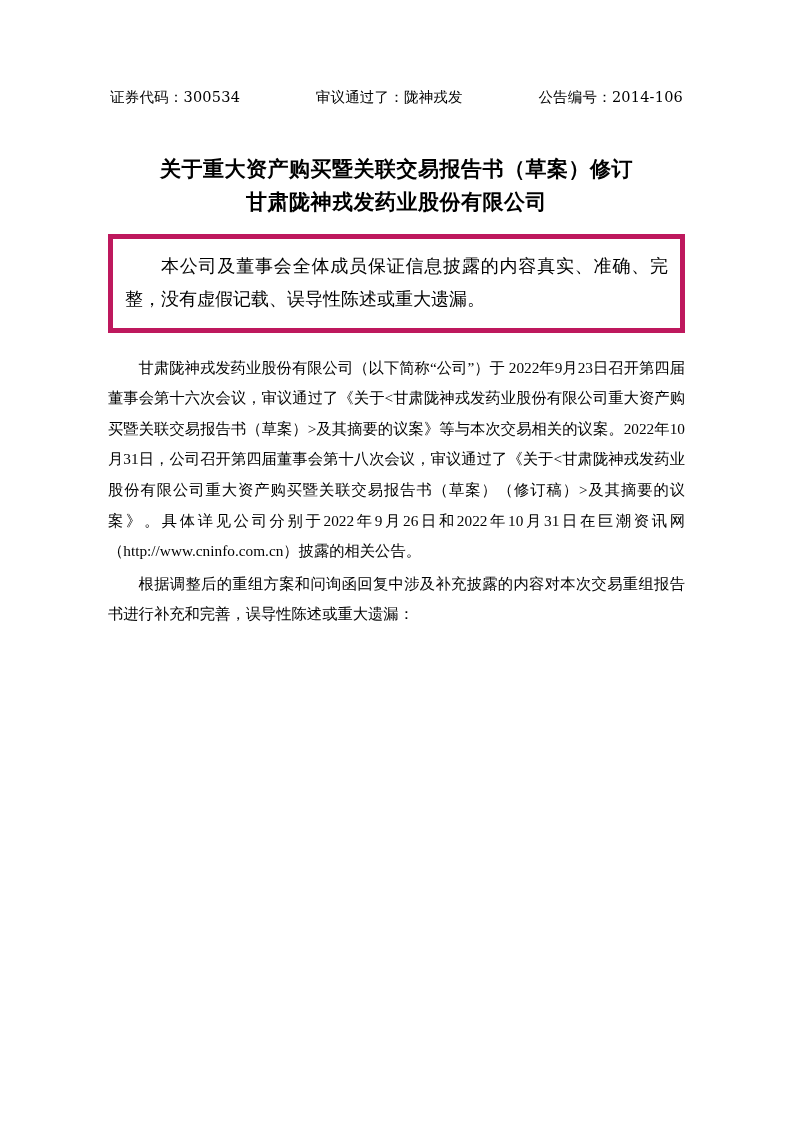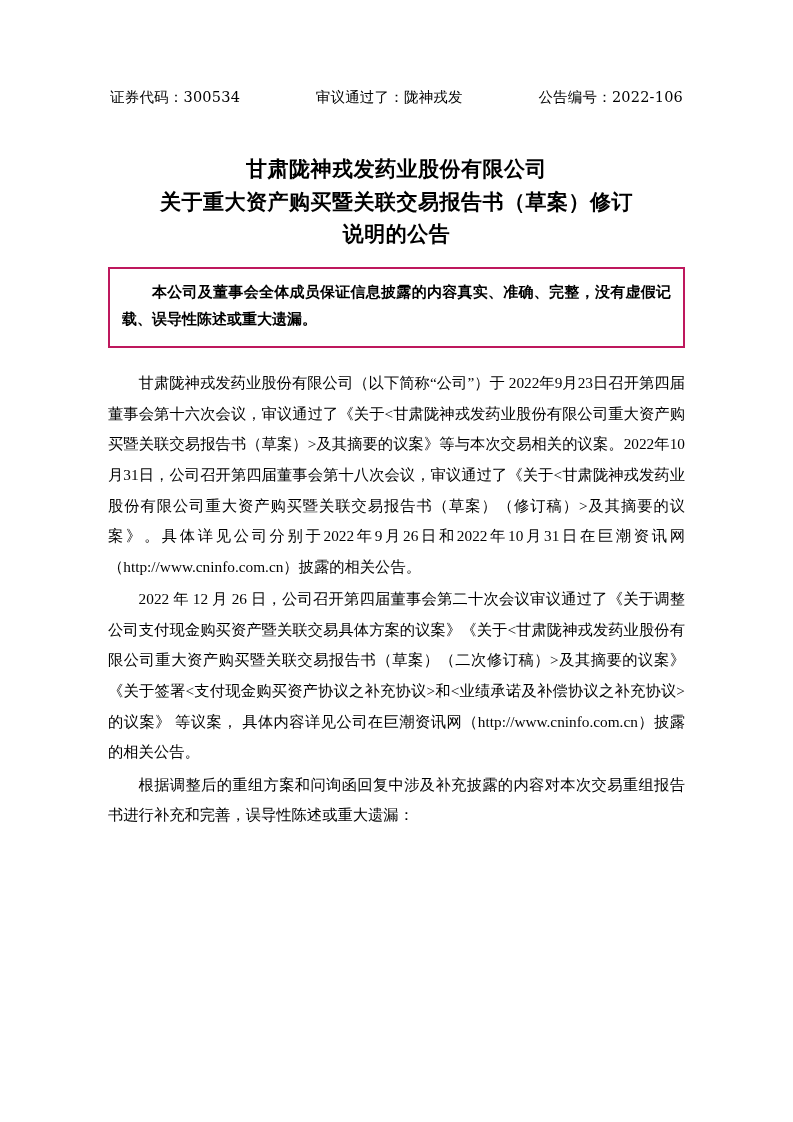--- a/index.html
+++ b/index.html
@@ -35,24 +35,24 @@
     font-weight: bold;
     font-size: 21px;
     line-height: 1.55;
     letter-spacing: 0.5px;
     margin-bottom: 16px;
   }
   .doc-title div {
     margin: 0;
   }
   .notice-box {
-    border: 2px solid #be185d;
+    border: 5px solid #be185d;
     padding: 10px 12px 12px 12px;
-    font-weight: bold;
-    font-size: 15px;
+    font-weight: normal;
+    font-size: 18px;
     line-height: 1.85;
     text-align: justify;
     text-justify: inter-ideograph;
     margin-top: 8px;
     margin-bottom: 20px;
   }
   .notice-box p {
     margin: 0;
     text-indent: 2em;
   }
@@ -67,32 +67,30 @@
   }
 </style>
 </head>
 <body>
 
 <div class="page">
 
   <div class="header-row">
     <span class="header-cell">证券代码：300534</span>
     <span class="header-cell">审议通过了：陇神戎发</span>
-    <span class="header-cell">公告编号：2022-106</span>
+    <span class="header-cell">公告编号：2014-106</span>
   </div>
 
   <div class="doc-title">
+    <div>关于重大资产购买暨关联交易报告书（草案）修订</div>
     <div>甘肃陇神戎发药业股份有限公司</div>
-    <div>关于重大资产购买暨关联交易报告书（草案）修订</div>
-    <div>说明的公告</div>
   </div>
 
   <div class="notice-box">
     <p>本公司及董事会全体成员保证信息披露的内容真实、准确、完整，没有虚假记载、误导性陈述或重大遗漏。</p>
   </div>
 
   <div class="body-text">
     <p>甘肃陇神戎发药业股份有限公司（以下简称“公司”）于 2022年9月23日召开第四届董事会第十六次会议，审议通过了《关于&lt;甘肃陇神戎发药业股份有限公司重大资产购买暨关联交易报告书（草案）&gt;及其摘要的议案》等与本次交易相关的议案。2022年10月31日，公司召开第四届董事会第十八次会议，审议通过了《关于&lt;甘肃陇神戎发药业股份有限公司重大资产购买暨关联交易报告书（草案）（修订稿）&gt;及其摘要的议案》。具体详见公司分别于2022年9月26日和2022年10月31日在巨潮资讯网（http://www.cninfo.com.cn）披露的相关公告。</p>
-    <p>2022 年 12 月 26 日，公司召开第四届董事会第二十次会议审议通过了《关于调整公司支付现金购买资产暨关联交易具体方案的议案》《关于&lt;甘肃陇神戎发药业股份有限公司重大资产购买暨关联交易报告书（草案）（二次修订稿）&gt;及其摘要的议案》《关于签署&lt;支付现金购买资产协议之补充协议&gt;和&lt;业绩承诺及补偿协议之补充协议&gt;的议案》 等议案， 具体内容详见公司在巨潮资讯网（http://www.cninfo.com.cn）披露的相关公告。</p>
     <p>根据调整后的重组方案和问询函回复中涉及补充披露的内容对本次交易重组报告书进行补充和完善，误导性陈述或重大遗漏：</p>
   </div>
 
 </div>
 
 </body></html>

